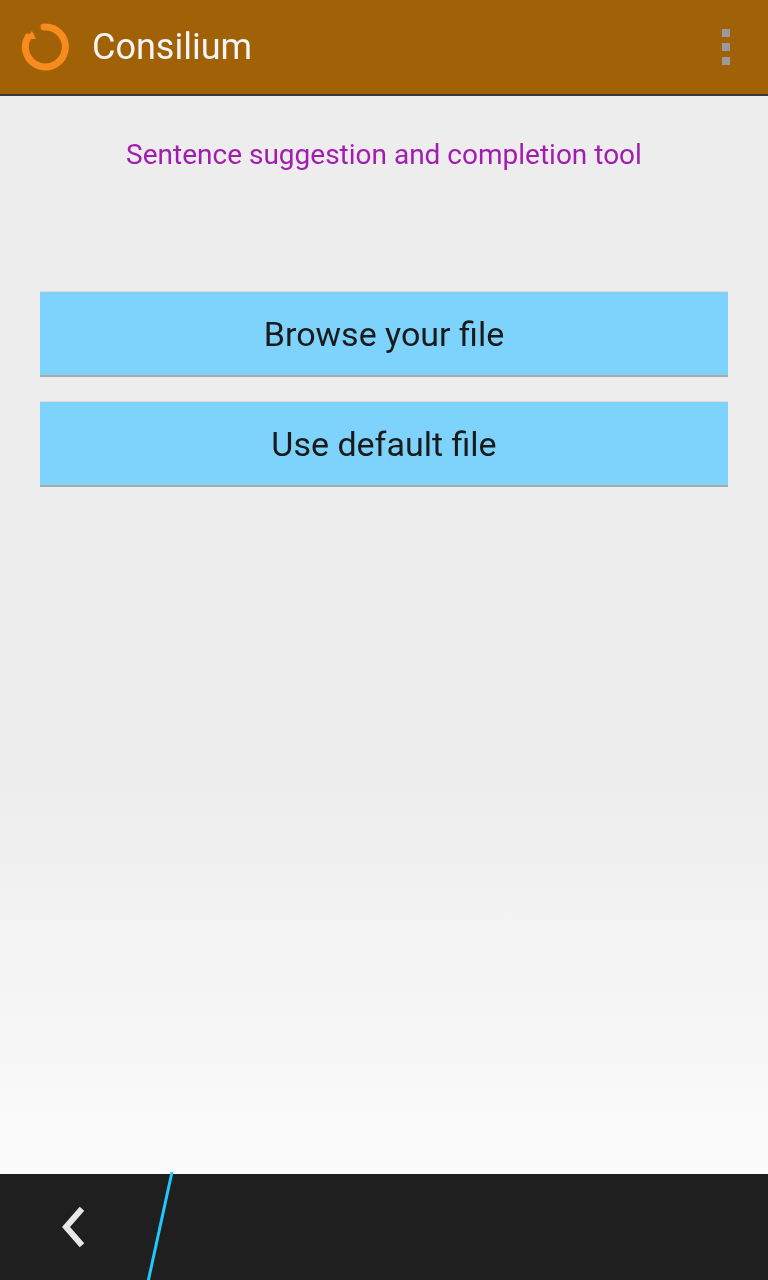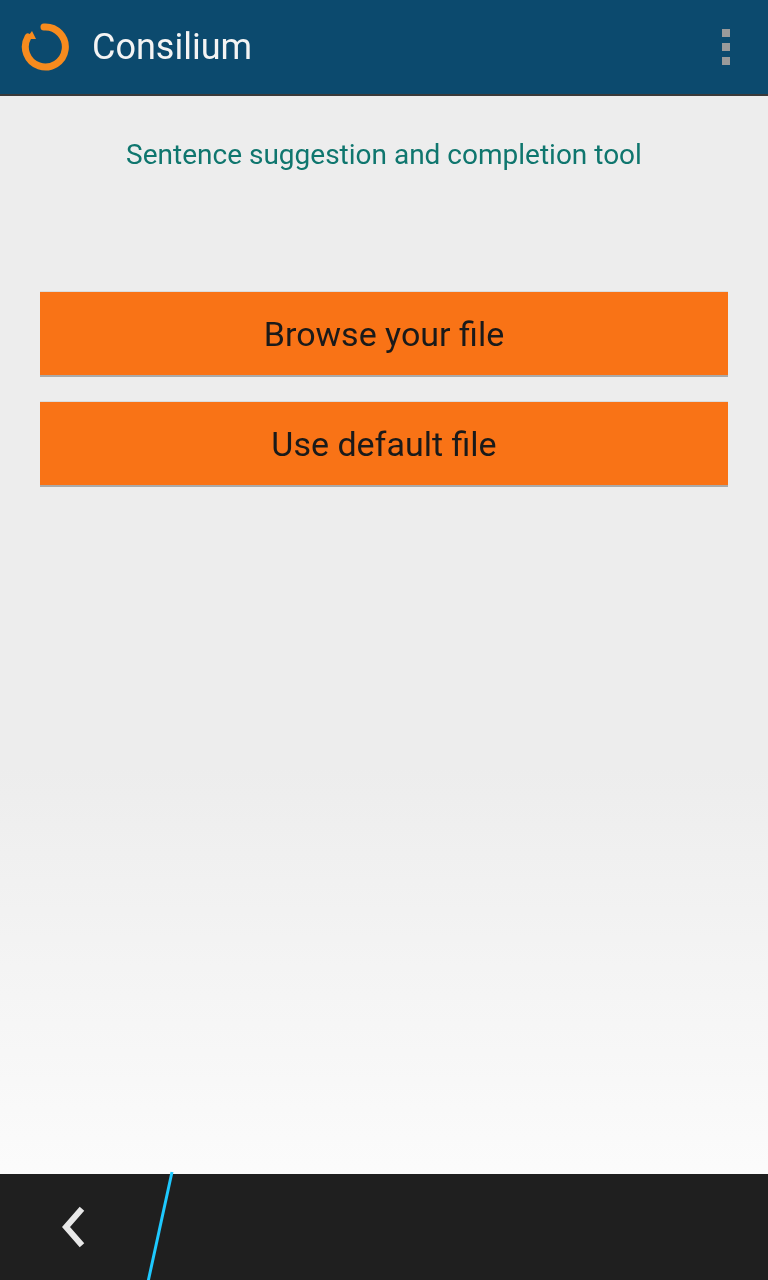--- a/index.html
+++ b/index.html
@@ -11,21 +11,21 @@
       width: 768px;
       height: 1280px;
       font-family: Roboto, Arial, sans-serif;
       background: linear-gradient(to bottom, #ededed 0%, #ededed 60%, #ffffff 100%);
       display: flex;
       flex-direction: column;
       overflow: hidden;
     }
     .header {
       height: 96px;
-      background: #0c4a6e;
+      background: #a16207;
       display: flex;
       align-items: center;
       padding: 0 18px;
       border-bottom: 2px solid #3a3a3a;
     }
     .app-icon {
       width: 52px;
       height: 52px;
       margin-right: 22px;
       position: relative;
@@ -57,30 +57,30 @@
       flex-direction: column;
     }
     .welcome-heading {
       color: #1ec9ff;
       font-size: 30px;
       font-weight: 400;
       text-align: center;
       margin-top: 64px;
     }
     .subtitle {
-      color: #0f766e;
+      color: #a21caf;
       font-size: 28px;
       font-weight: 400;
       text-align: center;
       margin-top: 42px;
     }
     .button {
       width: 100%;
       height: 86px;
-      background: #f97316;
+      background: #7dd3fc;
       border: none;
       border-top: 1px solid #dcdcdc;
       border-bottom: 2px solid #aaaaaa;
       color: #1a1a1a;
       font-size: 34px;
       font-weight: 400;
       cursor: pointer;
       font-family: inherit;
     }
     .button-browse {

